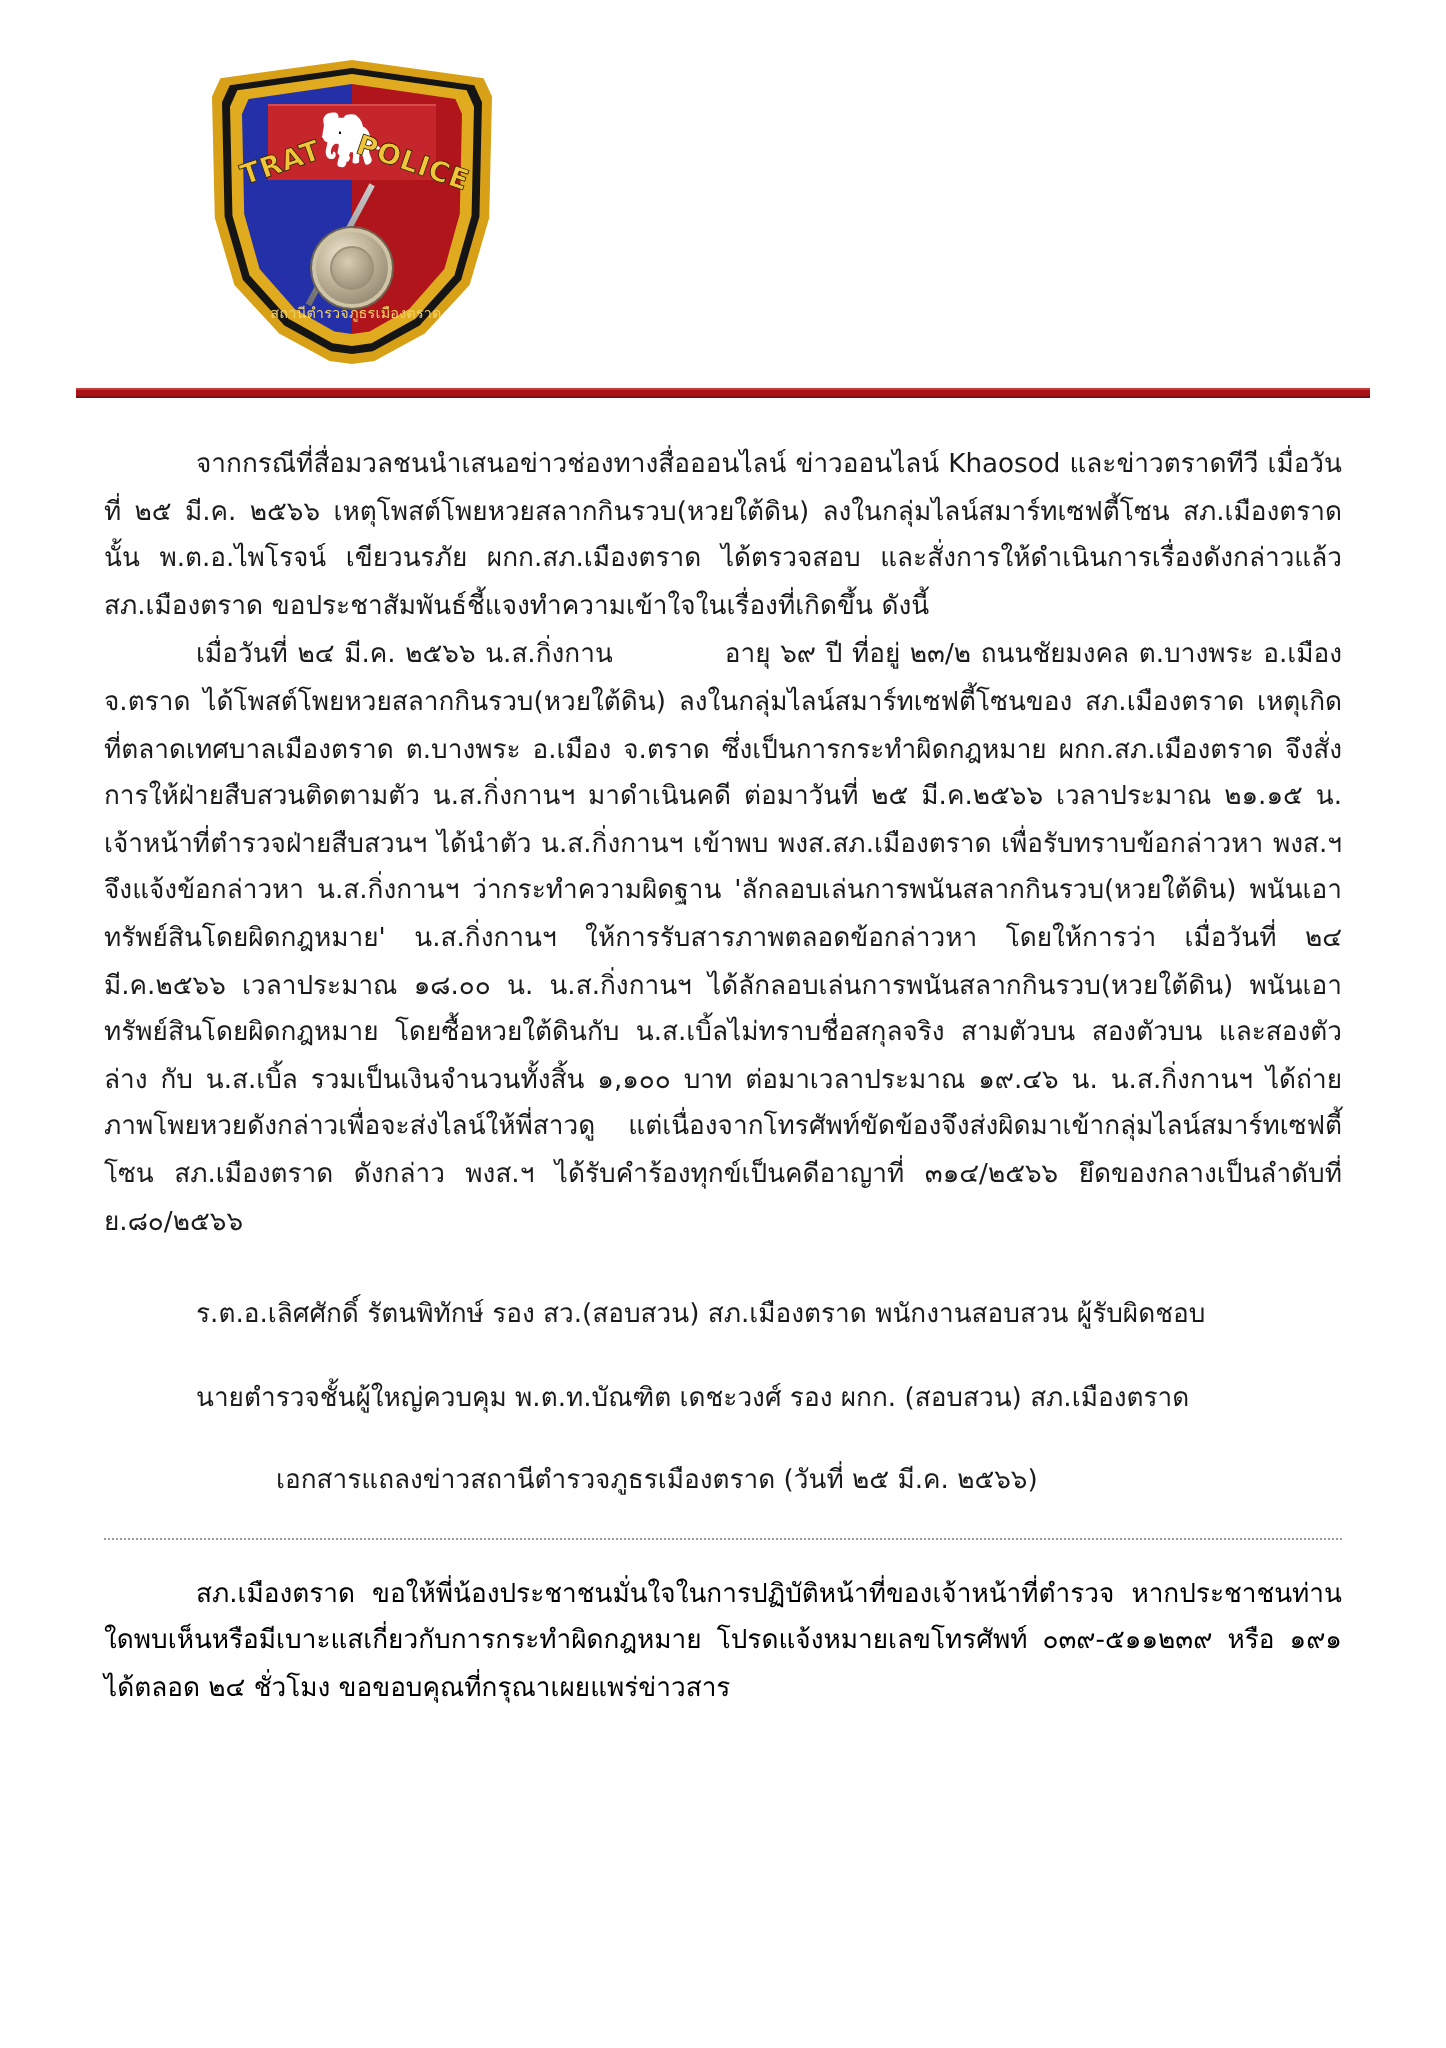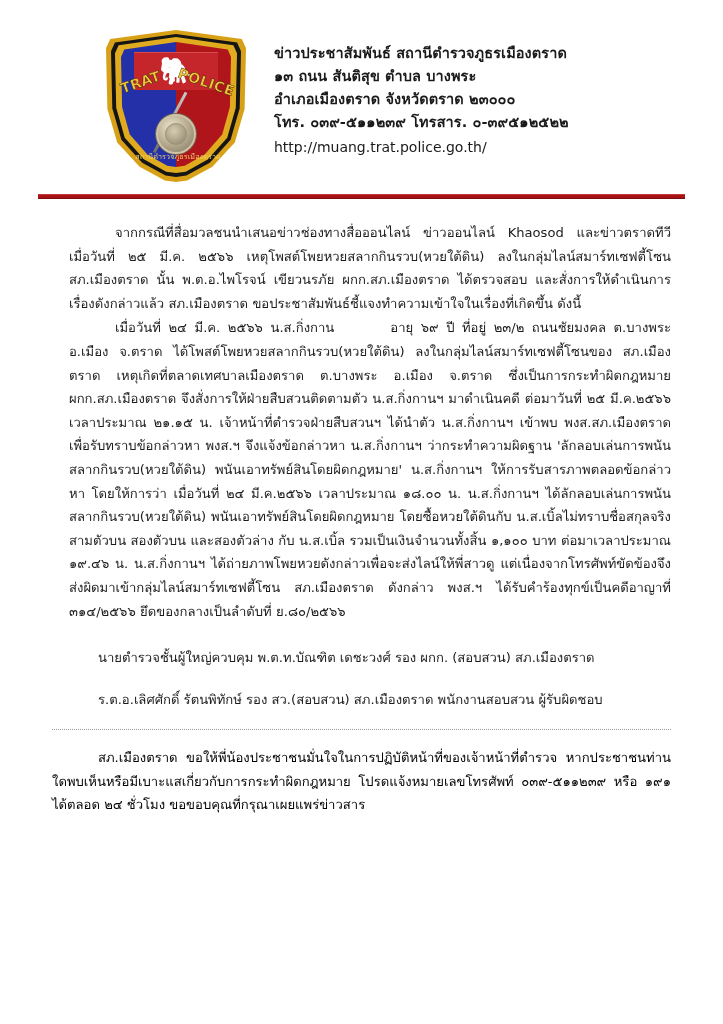--- a/index.html
+++ b/index.html
@@ -73,21 +73,20 @@
     margin: 12px 38px 0 38px;
     height: 5px;
     background: #a81318;
     border-top: 1px solid #c23a3a;
     border-bottom: 1px solid #7d0d11;
   }
 
   
   .body-block {
     padding: 22px 52px 0 52px;
-    margin-left: 17px;
   }
 
   .para {
     font-size: 13.1px;
     line-height: 23.6px;
     text-align: justify;
     text-justify: inter-word;
     text-indent: 46px;
     margin: 0 0 1px 0;
     color: #1b1b1b;
@@ -272,43 +271,37 @@
         <div class="flag-band"></div>
         <div class="elephant">🐘</div>
         <div class="word-trat">TRAT</div>
         <div class="word-police">POLICE</div>
         <div class="spear"></div>
         <div class="medallion"></div>
         <div class="badge-caption">สถานีตำรวจภูธรเมืองตราด</div>
       </div>
     </div>
 
-    <div class="header-text">
-      <div class="header-line">ข่าวประชาสัมพันธ์ สถานีตำรวจภูธรเมืองตราด</div>
-      <div class="header-line">๑๓ ถนน สันติสุข  ตำบล บางพระ</div>
-      <div class="header-line">อำเภอเมืองตราด จังหวัดตราด ๒๓๐๐๐</div>
-      <div class="header-line">โทร. ๐๓๙-๕๑๑๒๓๙  โทรสาร. ๐-๓๙๕๑๒๕๒๒</div>
-      <div class="header-line url">http://muang.trat.police.go.th/</div>
-    </div>
 
   </div>
 
   <div class="red-rule"></div>
 
   <div class="body-block">
 
     <p class="para">จากกรณีที่สื่อมวลชนนำเสนอข่าวช่องทางสื่อออนไลน์ ข่าวออนไลน์ Khaosod และข่าวตราดทีวี เมื่อวันที่ ๒๕ มี.ค. ๒๕๖๖ เหตุโพสต์โพยหวยสลากกินรวบ(หวยใต้ดิน) ลงในกลุ่มไลน์สมาร์ทเซฟตี้โซน สภ.เมืองตราด นั้น พ.ต.อ.ไพโรจน์ เขียวนรภัย ผกก.สภ.เมืองตราด ได้ตรวจสอบ และสั่งการให้ดำเนินการเรื่องดังกล่าวแล้ว  สภ.เมืองตราด ขอประชาสัมพันธ์ชี้แจงทำความเข้าใจในเรื่องที่เกิดขึ้น ดังนี้</p>
 
     <p class="para"><span>เมื่อวันที่ ๒๔ มี.ค. ๒๕๖๖ น.ส.กิ่งกาน</span><span class="redaction"></span><span>อายุ ๖๙ ปี ที่อยู่ ๒๓/๒ ถนนชัยมงคล ต.บางพระ อ.เมือง จ.ตราด ได้โพสต์โพยหวยสลากกินรวบ(หวยใต้ดิน) ลงในกลุ่มไลน์สมาร์ทเซฟตี้โซนของ สภ.เมืองตราด เหตุเกิดที่ตลาดเทศบาลเมืองตราด ต.บางพระ อ.เมือง จ.ตราด ซึ่งเป็นการกระทำผิดกฎหมาย ผกก.สภ.เมืองตราด จึงสั่งการให้ฝ่ายสืบสวนติดตามตัว น.ส.กิ่งกานฯ มาดำเนินคดี ต่อมาวันที่ ๒๕ มี.ค.๒๕๖๖ เวลาประมาณ ๒๑.๑๕ น. เจ้าหน้าที่ตำรวจฝ่ายสืบสวนฯ ได้นำตัว น.ส.กิ่งกานฯ เข้าพบ พงส.สภ.เมืองตราด เพื่อรับทราบข้อกล่าวหา พงส.ฯ จึงแจ้งข้อกล่าวหา น.ส.กิ่งกานฯ ว่ากระทำความผิดฐาน 'ลักลอบเล่นการพนันสลากกินรวบ(หวยใต้ดิน) พนันเอาทรัพย์สินโดยผิดกฎหมาย' น.ส.กิ่งกานฯ ให้การรับสารภาพตลอดข้อกล่าวหา โดยให้การว่า เมื่อวันที่ ๒๔ มี.ค.๒๕๖๖ เวลาประมาณ ๑๘.๐๐ น. น.ส.กิ่งกานฯ ได้ลักลอบเล่นการพนันสลากกินรวบ(หวยใต้ดิน) พนันเอาทรัพย์สินโดยผิดกฎหมาย โดยซื้อหวยใต้ดินกับ น.ส.เบิ้ลไม่ทราบชื่อสกุลจริง สามตัวบน สองตัวบน และสองตัวล่าง กับ น.ส.เบิ้ล รวมเป็นเงินจำนวนทั้งสิ้น ๑,๑๐๐ บาท ต่อมาเวลาประมาณ ๑๙.๔๖ น. น.ส.กิ่งกานฯ ได้ถ่ายภาพโพยหวยดังกล่าวเพื่อจะส่งไลน์ให้พี่สาวดู  แต่เนื่องจากโทรศัพท์ขัดข้องจึงส่งผิดมาเข้ากลุ่มไลน์สมาร์ทเซฟตี้โซน สภ.เมืองตราด ดังกล่าว พงส.ฯ ได้รับคำร้องทุกข์เป็นคดีอาญาที่ ๓๑๔/๒๕๖๖ ยึดของกลางเป็นลำดับที่ ย.๘๐/๒๕๖๖</span></p>
 
   </div>
 
   <div class="sig-block">
+    <div class="sig-line">ร.ต.อ.เลิศศักดิ์ รัตนพิทักษ์ รอง สว.(สอบสวน) สภ.เมืองตราด พนักงานสอบสวน ผู้รับผิดชอบ</div>
     <div class="sig-line">นายตำรวจชั้นผู้ใหญ่ควบคุม พ.ต.ท.บัณฑิต เดชะวงศ์ รอง ผกก. (สอบสวน) สภ.เมืองตราด</div>
-    <div class="sig-line">ร.ต.อ.เลิศศักดิ์ รัตนพิทักษ์ รอง สว.(สอบสวน) สภ.เมืองตราด พนักงานสอบสวน ผู้รับผิดชอบ</div>
+    <div class="sig-line doc-date">เอกสารแถลงข่าวสถานีตำรวจภูธรเมืองตราด  (วันที่ ๒๕ มี.ค. ๒๕๖๖)</div>
   </div>
 
   <div class="dot-rule"></div>
 
   <div class="footer-block">
     <p class="footer-para">สภ.เมืองตราด ขอให้พี่น้องประชาชนมั่นใจในการปฏิบัติหน้าที่ของเจ้าหน้าที่ตำรวจ หากประชาชนท่านใดพบเห็นหรือมีเบาะแสเกี่ยวกับการกระทำผิดกฎหมาย โปรดแจ้งหมายเลขโทรศัพท์  ๐๓๙-๕๑๑๒๓๙ หรือ ๑๙๑ ได้ตลอด ๒๔ ชั่วโมง  ขอขอบคุณที่กรุณาเผยแพร่ข่าวสาร</p>
   </div>
 
 </div>
 

